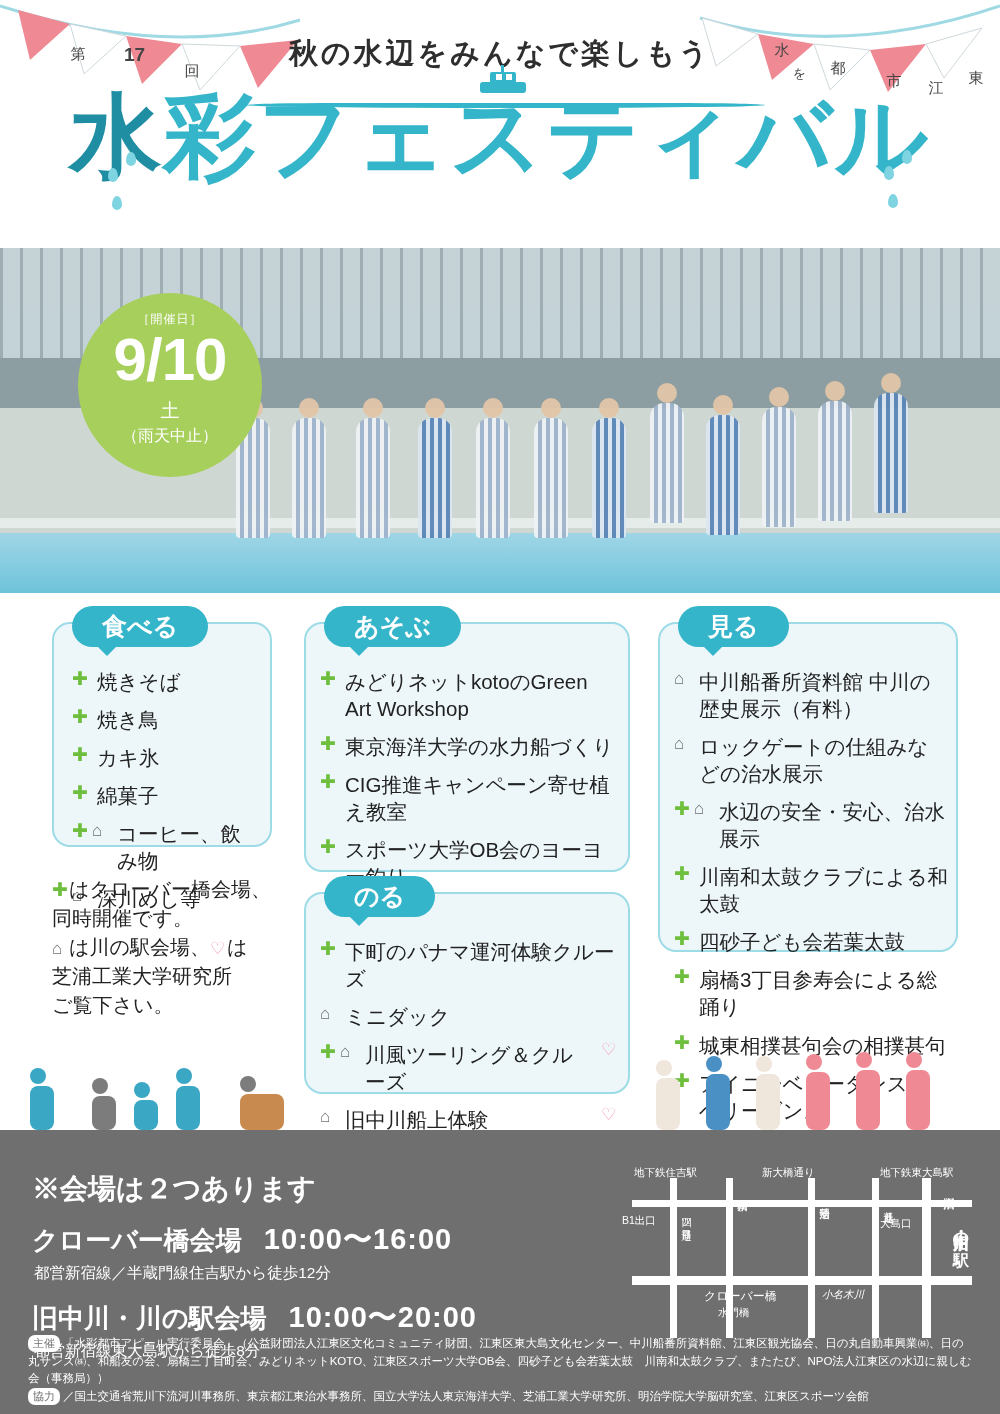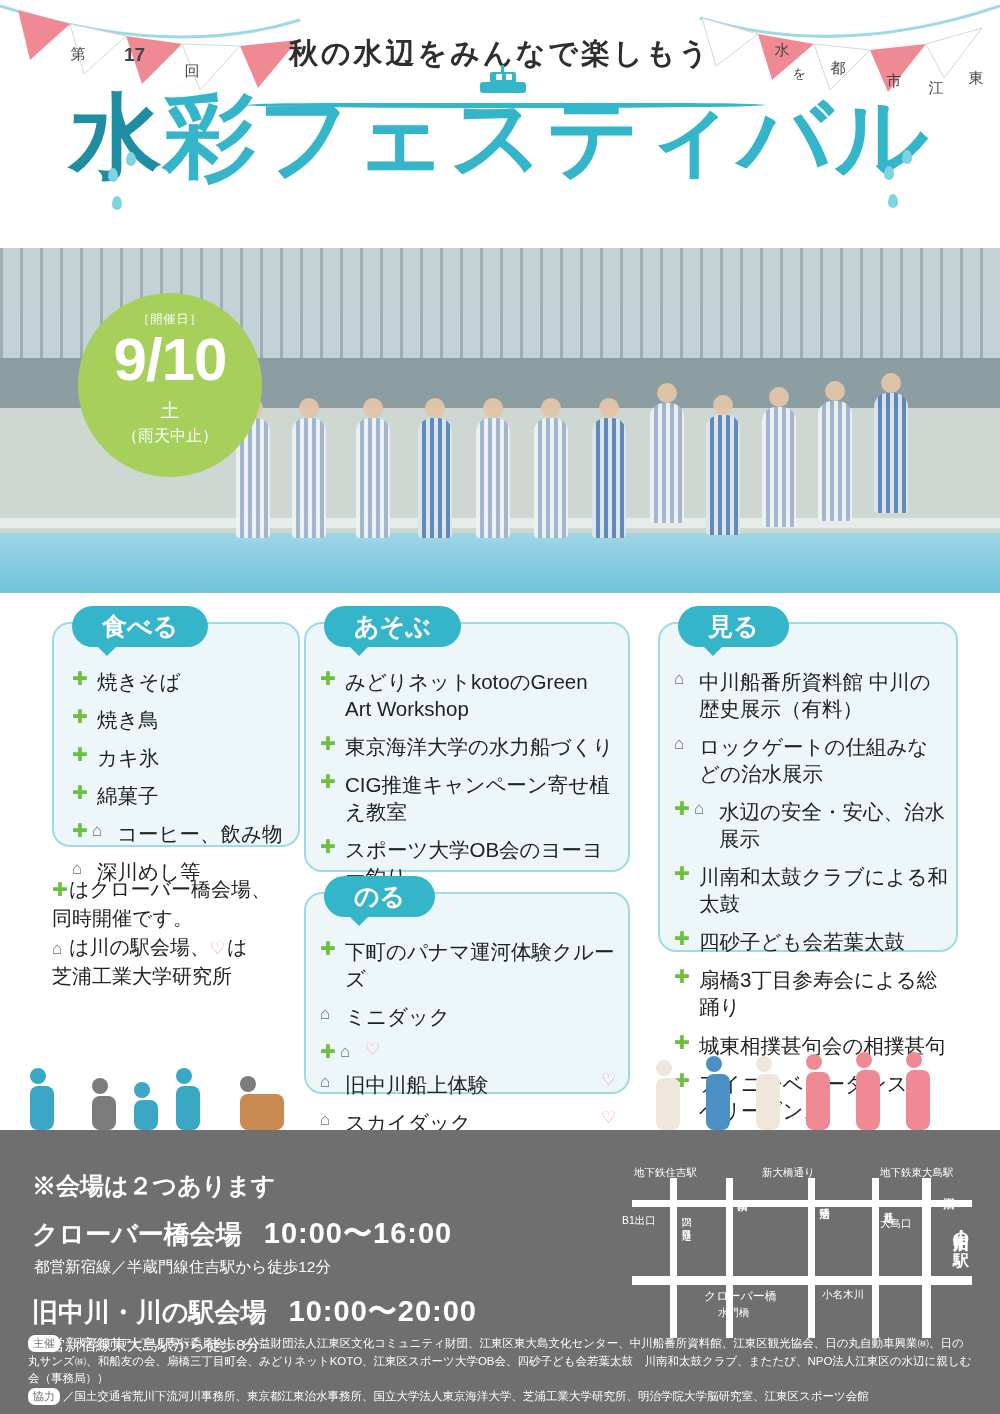--- a/index.html
+++ b/index.html
@@ -72,21 +72,21 @@
   .ic { width:17px; height:17px; display:inline-block; position:relative; }
   .ic-clover { color:#6fbf3e; font-size:19px; line-height:17px; }
   .ic-house { color:#6f6f6f; font-size:17px; line-height:17px; }
   .ic-heart { color:#f2a0b4; font-size:17px; line-height:17px; }
 
   .legend { position:absolute; left:52px; top:275px; font-size:20px; line-height:1.45; color:#222; }
 
   
   .bottom { position:absolute; left:0; top:1130px; width:1000px; height:284px; background:#6f6f6f; color:#fff; }
   .bottom .pad { position:absolute; left:32px; top:40px; width:560px; }
-  .b-title { font-size:24px; font-weight:bold; margin-bottom:12px; }
+  .b-title { font-size:28px; font-weight:bold; margin-bottom:12px; }
   .venue-row { display:flex; align-items:baseline; gap:22px; }
   .venue-name { font-size:26px; font-weight:bold; }
   .venue-time { font-size:29px; font-weight:bold; letter-spacing:1px; }
   .venue-sub { font-size:15.5px; margin:3px 0 14px 2px; }
   .footnotes { position:absolute; left:28px; bottom:8px; width:944px; font-size:11.5px; line-height:1.55; }
   .fn-badge { display:inline-block; background:#fff; color:#6f6f6f; border-radius:7px; padding:0 5px; font-size:11px; margin-right:3px;}
 
   
   .map { position:absolute; right:18px; top:28px; width:360px; height:190px; }
   .map .road { position:absolute; background:#fff; }
@@ -201,21 +201,21 @@
 
 <div class="date-badge">
   <div class="lbl">［開催日］</div>
   <div class="big">9/10</div>
   <div class="dow">土</div>
   <div class="note">（雨天中止）</div>
 </div>
 
 <div class="cols">
 
-  <div class="panel" id="panel-eat" style="left:52px; top:22px; width:248px; height:225px;">
+  <div class="panel" id="panel-eat" style="left:52px; top:22px; width:220px; height:225px;">
     <div class="panel-head">食べる</div>
     <ul class="items" id="list-eat" style="margin:44px 14px 0 18px;">
         <li>
           <span class="mk">
             <span class="ic ic-clover">✚</span>
           </span>
           <span class="txt">焼きそば</span>
         </li>
         <li>
           <span class="mk">
@@ -314,20 +314,21 @@
           <span class="mk">
             <span class="ic ic-house">⌂</span>
           </span>
           <span class="txt">ミニダック</span>
         </li>
         <li>
           <span class="mk">
             <span class="ic ic-clover">✚</span>
             <span class="ic ic-house">⌂</span>
           </span>
+          <span class="txt">川風ツーリング＆クルーズ</span>
           <span class="ic ic-heart">♡</span>
         </li>
         <li>
           <span class="mk">
             <span class="ic ic-house">⌂</span>
           </span>
           <span class="txt">旧中川船上体験</span>
           <span class="ic ic-heart">♡</span>
         </li>
         <li>
@@ -399,20 +400,21 @@
           <span class="txt">環境に優しいEV車展示</span>
         </li>
       </ul>
   </div>
 
   <div class="legend">
     <div><span class="ic ic-clover">✚</span><span>はクローバー橋会場、</span></div>
     <div>同時開催です。</div>
     <div><span class="ic ic-house">⌂</span><span>は川の駅会場、</span><span class="ic ic-heart">♡</span><span>は</span></div>
     <div>芝浦工業大学研究所</div>
+    <div>ご覧下さい。</div>
   </div>
 </div>
 
 <div class="people">
   <div class="pp" style="left:30px;">
       <div class="h" style="background:#3aa7c4"></div>
       <div class="b" style="background:#3aa7c4"></div>
     </div>
   <div class="pp" style="left:92px;">
       <div class="h" style="background:#7c7c7c"></div>
@@ -488,21 +490,21 @@
     <div class="lbl" style="left:0px; top:56px;">B1出口</div>
     <div class="lbl" style="left:258px; top:28px;margin-top:31px;">大島口</div>
 
     <div class="lbl vert" style="left:58px; top:52px;">四ツ目通り</div>
     <div class="lbl vert" style="left:114px; top:34px;">横十間川</div>
     <div class="lbl vert" style="left:196px; top:42px;">明治通り</div>
     <div class="lbl vert" style="left:260px; top:46px;">丸八通り</div>
 
     <div class="lbl" style="left:82px; top:130px; font-size:12px;">クローバー橋</div>
     <div class="lbl" style="left:96px; top:148px;">水門橋</div>
-    <div class="lbl" style="left:200px; top:130px;">小名木川</div>
+    <div class="lbl" style="left:200px; top:130px;font-style:italic;">小名木川</div>
 
     <div class="bigvert" style="left:318px; top:30px; font-size:12px; font-weight:normal;">旧中川</div>
     <div class="bigvert" style="left:328px; top:64px;">旧中川・川の駅</div>
   </div>
 
   <div class="footnotes">
     <div><span class="fn-badge">主催</span><span>「水彩都市アピール実行委員会」（公益財団法人江東区文化コミュニティ財団、江東区東大島文化センター、中川船番所資料館、江東区観光協会、日の丸自動車興業㈱、日の丸サンズ㈱、和船友の会、扇橋三丁目町会、みどりネットKOTO、江東区スポーツ大学OB会、四砂子ども会若葉太鼓　川南和太鼓クラブ、またたび、NPO法人江東区の水辺に親しむ会（事務局））</span></div>
     <div><span class="fn-badge">協力</span><span>／国土交通省荒川下流河川事務所、東京都江東治水事務所、国立大学法人東京海洋大学、芝浦工業大学研究所、明治学院大学脳研究室、江東区スポーツ会館</span></div>
   </div>
 </div>

